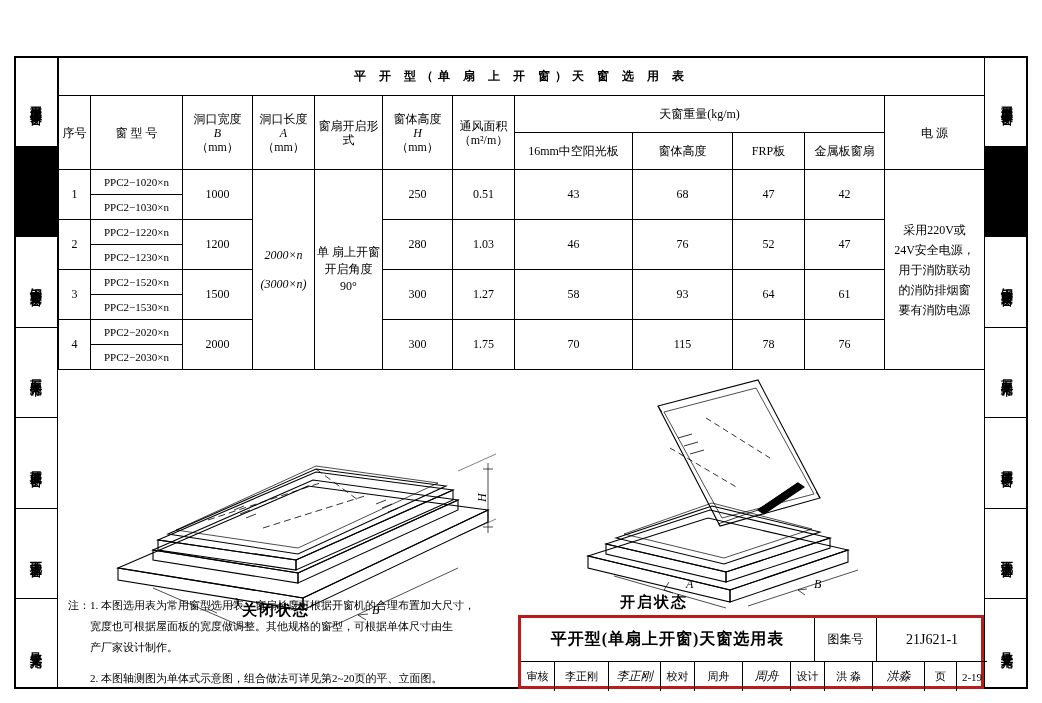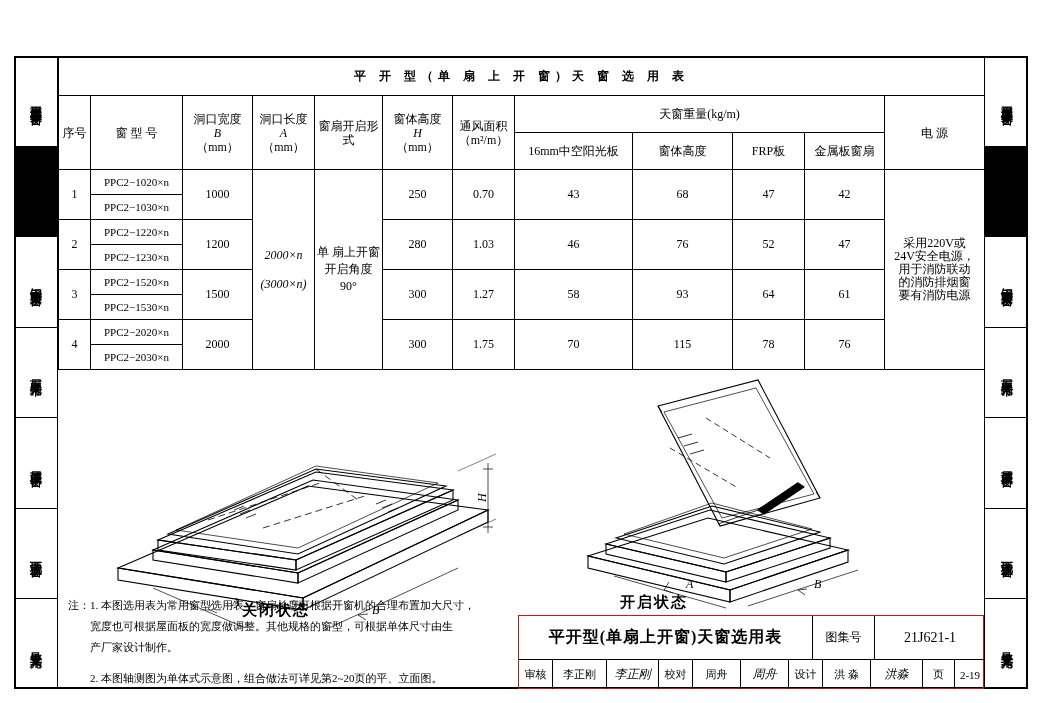--- a/index.html
+++ b/index.html
@@ -68,21 +68,21 @@
   .hdr td.tall{height:52px;}
   .body-row td{height:25px;font-size:12px;}
   .model-cell{padding:0 !important;}
   .model-cell div{
     height:24px;line-height:24px;font-size:11px;font-family:"Liberation Serif",serif;
   }
   .model-cell div.top{border-bottom:1px solid #000;}
   .vmid{vertical-align:middle;}
   .italic{font-style:italic;}
   .power-cell{
-    font-size:12px;line-height:13px;text-align:left;padding:2px 8px !important;
+    font-size:12px;line-height:20px;text-align:left;padding:2px 8px !important;
   }
 
   
   .draw-area{
     position:absolute;left:0;top:232px;width:926px;height:340px;
   }
   .caption{
     position:absolute;font-size:15px;font-weight:bold;letter-spacing:2px;
   }
   .cap-closed{left:184px;top:305px;margin-top:8px;}
@@ -92,21 +92,21 @@
   .notes{
     position:absolute;left:10px;top:540px;width:440px;
     font-size:11px;line-height:19px;
   }
   .notes p{margin:0 0 2px 0;text-indent:0;}
   .notes .ind{padding-left:22px;}
 
   
   .title-block{
     position:absolute;left:460px;top:559px;width:466px;height:74px;
-    border:1px solid #b91c1c;box-sizing:border-box;
+    border:3px solid #b91c1c;box-sizing:border-box;
   }
   .tb-row1{
     position:absolute;left:0;top:0;width:466px;height:44px;
     display:flex;box-sizing:border-box;border-bottom:1px solid #000;
   }
   .tb-name{
     flex:1;display:flex;align-items:center;justify-content:center;
     font-size:16px;font-weight:bold;letter-spacing:1px;
     border-right:1px solid #000;box-sizing:border-box;
   }
@@ -223,21 +223,21 @@
             <div>PPC2−1030×n</div>
           </td>
           <td>1000</td>
           <td rowspan="4" class="vmid">
             <div class="italic">2000×n</div>
             <div style="height:14px"></div>
             <div class="italic">(3000×n)</div>
           </td>
           <td rowspan="4" class="vmid" style="line-height:17px">单 扇上开窗开启角度90°</td>
           <td>250</td>
-          <td>0.70</td>
+          <td>0.51</td>
           <td>43</td>
           <td>68</td>
           <td>47</td>
           <td>42</td>
           <td rowspan="4" class="power-cell">采用220V或24V安全电源，用于消防联动的消防排烟窗要有消防电源</td>
         </tr>
 
         <tr class="body-row">
           <td>2</td>
           <td class="model-cell">

